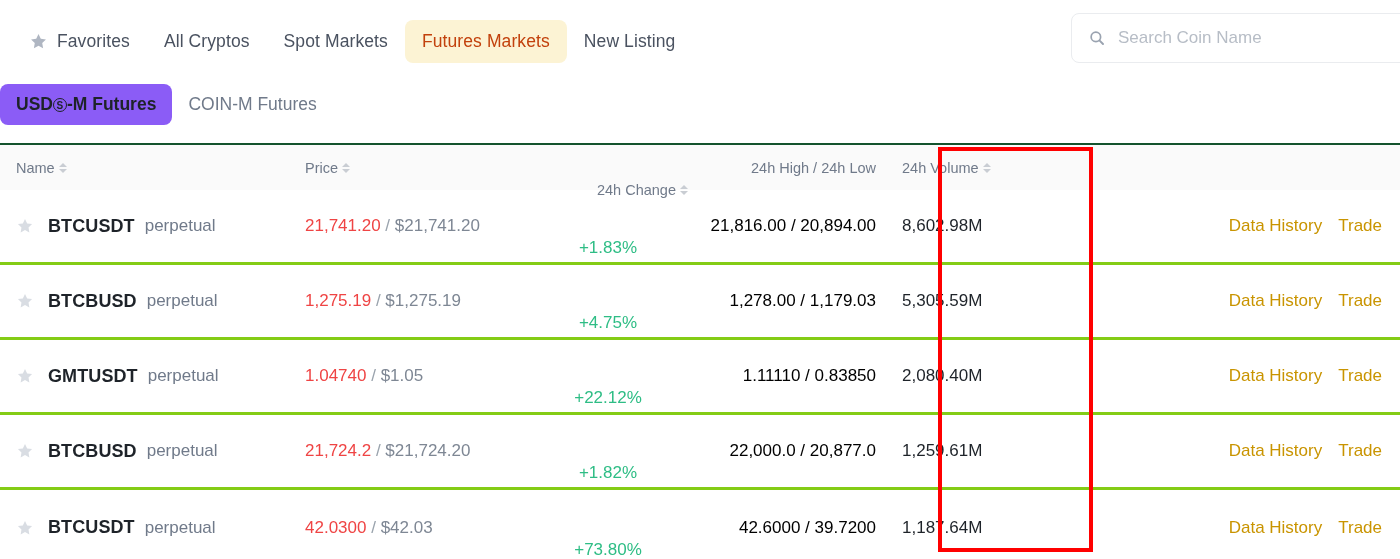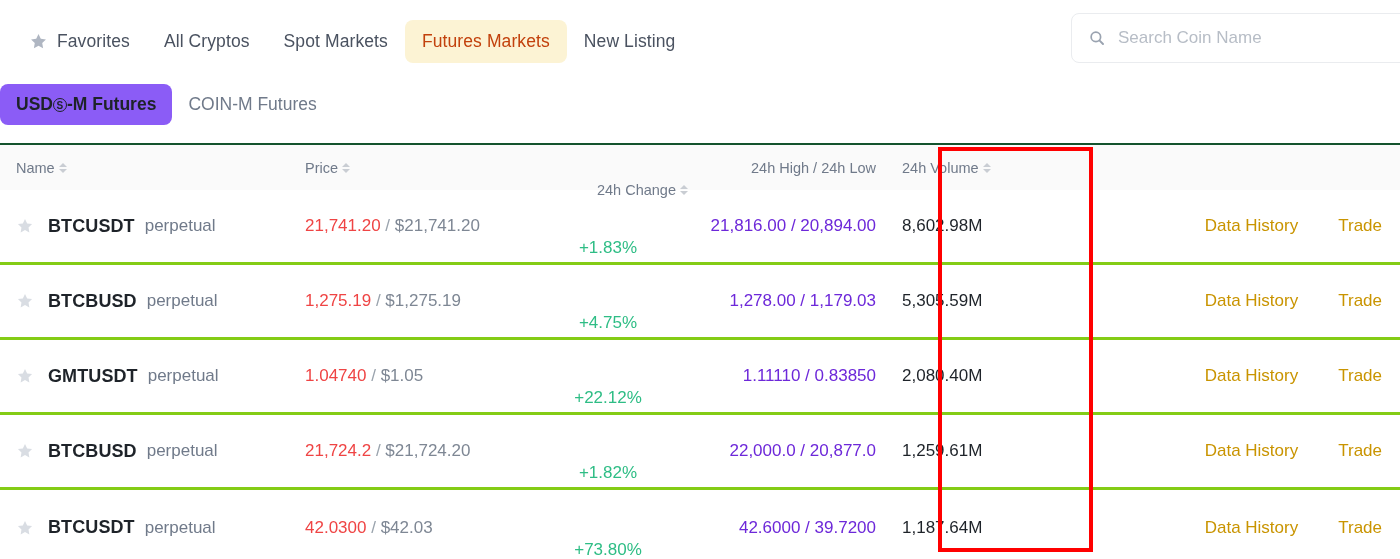--- a/index.html
+++ b/index.html
@@ -178,21 +178,21 @@
     box-sizing: border-box;
   }
   .row:last-child { border-bottom: none; }
 
   
   .c-name   { width: 296px; display: flex; align-items: center; padding-left: 16px; box-sizing: border-box; }
   .c-price  { width: 232px; box-sizing: border-box; }
   .c-change { width: 160px; box-sizing: border-box; text-align: center; padding-right: 0px; margin-top: 44px; }
   .c-hl     { width: 188px; box-sizing: border-box; text-align: right; padding-right: 0px; }
   .c-vol    { width: 180px; box-sizing: border-box; padding-left: 26px; }
-  .c-act    { width: 344px; box-sizing: border-box; display: flex; align-items: center; justify-content: flex-end; gap: 40px; padding-right: 18px; }
+  .c-act    { width: 344px; box-sizing: border-box; display: flex; align-items: center; justify-content: flex-end; gap: 16px; padding-right: 18px; }
 
   
   .thead .c-name   { justify-content: flex-start; }
   .thead .c-price  { display: flex; justify-content: flex-start; padding-left: 9px; }
   .thead .c-change { display: flex; justify-content: flex-end; }
   .thead .c-hl     { display: flex; justify-content: flex-end; }
   .thead .c-vol    { display: flex; justify-content: flex-start; }
   .thead .c-act    { }
 
   .star-cell {
@@ -222,21 +222,21 @@
   .price-green { color: #ef4444; }
   .price-slash { color: #9aa3ad; }
   .price-usd   { color: #7E8794; }
 
   .change-cell {
     font-size: 17px;
     color: #2EBD85;
   }
   .hl-cell {
     font-size: 17px;
-    color: #6d28d9;
+    color: #000000;
   }
   .vol-cell {
     font-size: 17px;
     color: #1E2329;
   }
   .link {
     font-size: 17px;
     color: #C99400;
     cursor: pointer;
     white-space: nowrap;

